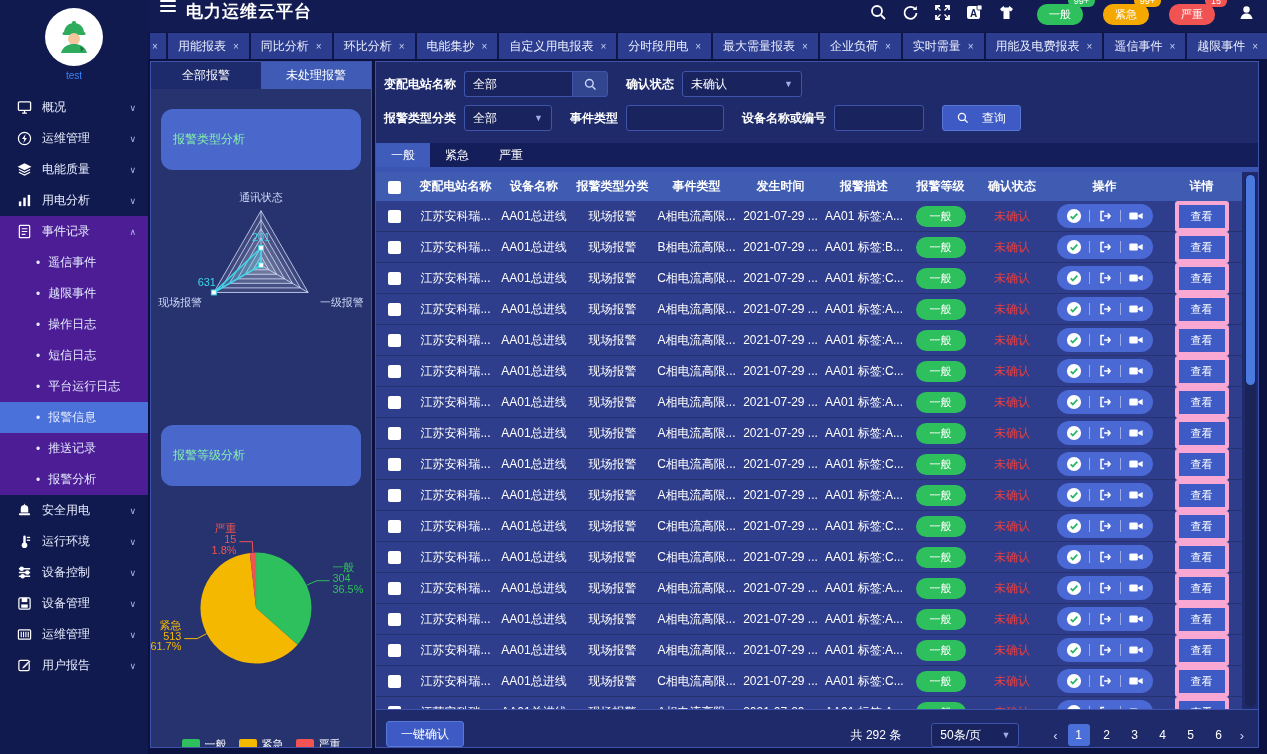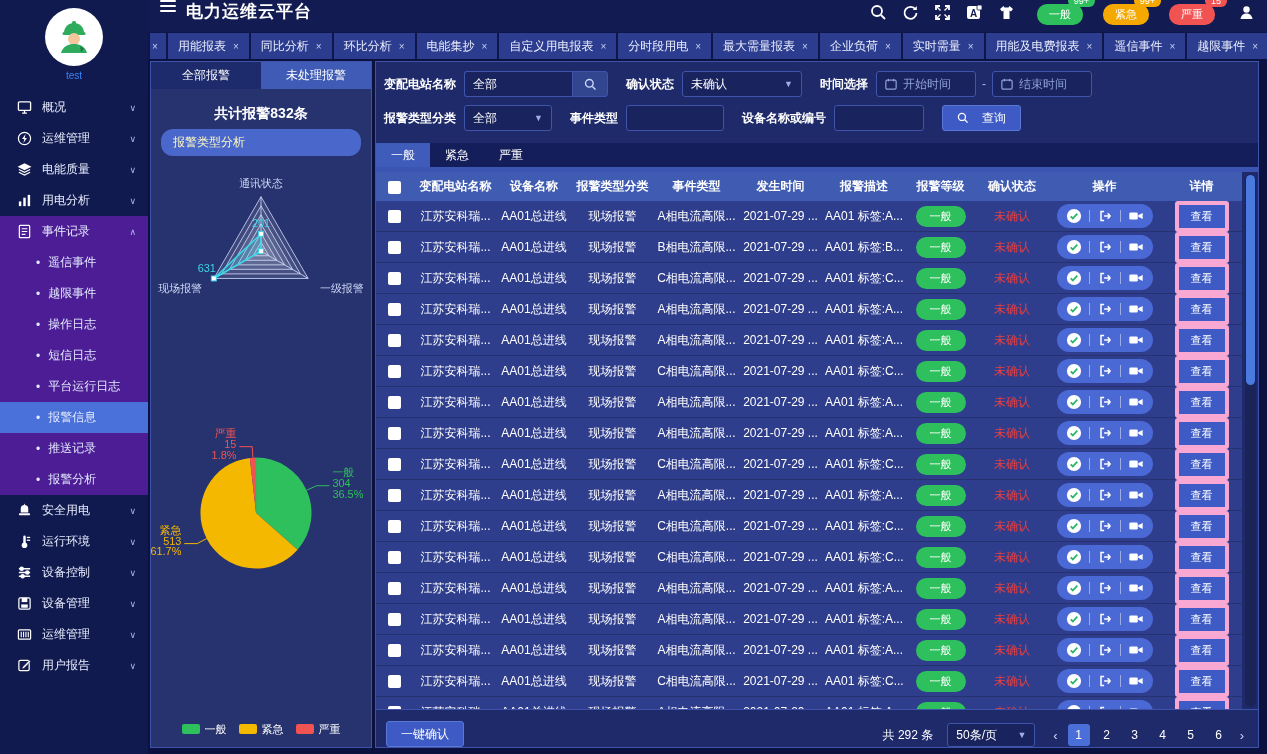--- a/index.html
+++ b/index.html
@@ -43,21 +43,21 @@
 
 
 .content{flex:1;display:flex;gap:3px;padding:2px 8px 6px 2px;background:#0b1240;min-height:0}
 
 
 .summary{width:222px;flex-shrink:0;background:#27336e;border:1px solid #3d52a8;display:flex;flex-direction:column;overflow:hidden}
 .sum-tabs{display:flex;height:27px;background:#3f5bb5;flex-shrink:0}
 .sum-tab{flex:1;display:flex;align-items:center;justify-content:center;cursor:pointer;font-size:12px}
 .sum-tab.active{background:#1d2a6b}
 .sum-total{text-align:center;font-size:14px;font-weight:bold;margin:16px 0 6px}
-.pill{background:#4a68cc;border-radius:12px;padding:5px 12px;margin:0 10px 0;font-size:12px;color:#fef9c3}
+.pill{background:#4a68cc;border-radius:12px;padding:22px 12px;margin:20px 10px 0;font-size:12px;color:#86efac}
 .chart-box{display:flex;justify-content:center}
 .legend{height:36px;display:flex;align-items:center;justify-content:center;gap:12px;flex-shrink:0}
 .legend .li{display:flex;align-items:center;gap:5px;font-size:11px}
 .legend .sw{width:18px;height:10px;border-radius:2px}
 
 
 .panel{flex:1;background:#1e2a6a;border:1px solid #3d52a8;display:flex;flex-direction:column;min-width:0;overflow:hidden}
 .filters{padding:9px 8px 2px;flex-shrink:0}
 .frow{display:flex;align-items:center;margin-bottom:8px}
 .flabel{font-weight:bold;margin-right:8px;white-space:nowrap;font-size:12px}
@@ -87,21 +87,21 @@
 .lvl-pill{display:inline-block;background:#2ec05c;border-radius:11px;padding:3px 14px;font-size:11px;color:#fff}
 .status-red{color:#e84040}
 .ops{display:inline-flex;align-items:center;background:#4b69d4;border-radius:13px;height:24px;padding:0 9px;gap:7px}
 .ops .sep{width:1px;height:12px;background:rgba(255,255,255,.45)}
 .ops svg{width:16px;height:16px;display:block;cursor:pointer}
 .view-btn{background:#3e5bc5;border:4px solid #f9a8d4;border-radius:3px;padding:4px 12px;font-size:11px;cursor:pointer;color:#fff;display:inline-block}
 .vscroll{position:absolute;top:2px;right:2px;width:11px;bottom:2px;background:#1a2458;border-radius:6px}
 .vthumb{position:absolute;top:1px;left:1px;right:1px;height:210px;background:#4a7ae0;border-radius:5px;cursor:pointer}
 
 .bottombar{height:38px;background:#1e2a6a;border-top:1px solid #3d52a8;display:flex;align-items:flex-end;padding:0 10px;flex-shrink:0}
-.bb-right{margin-left:auto;display:flex;align-items:center;gap:14px}
+.bb-right{margin-left:auto;display:flex;align-items:center;gap:30px}
 .pager{display:flex;align-items:center;gap:6px}
 .pg{min-width:22px;height:22px;display:flex;align-items:center;justify-content:center;border-radius:3px;cursor:pointer;font-size:12px}
 .pg.active{background:#4a6fd8}
 .arrow{color:#cfd8f8;cursor:pointer;font-size:13px;padding:0 4px}
 text{font-family:"Liberation Sans",sans-serif}
 </style>
 </head>
 <body>
 
 <div class="app">
@@ -404,21 +404,20 @@
         </div>
       </div>
 
     <div class="content">
 
       <div class="summary">
         <div class="sum-tabs" id="sum-tabs">
             <div class="sum-tab active">全部报警</div>
             <div class="sum-tab">未处理报警</div>
           </div>
-        <div class="sum-total">共计报警832条</div>
         <div class="pill">报警类型分析</div>
         <div class="chart-box">
           <svg id="radar-svg" width="222" height="235" viewBox="0 0 222 235">
               <polygon points="111.0,40.0 158.6,122.5 63.4,122.5" fill="rgba(255,255,255,0.1)" stroke="rgba(214,224,255,0.8)" stroke-width="1"></polygon>
               <polygon points="111.0,49.2 150.7,117.9 71.3,117.9" fill="rgba(255,255,255,0.05)" stroke="rgba(214,224,255,0.8)" stroke-width="1"></polygon>
               <polygon points="111.0,58.3 142.8,113.3 79.2,113.3" fill="rgba(255,255,255,0.1)" stroke="rgba(214,224,255,0.8)" stroke-width="1"></polygon>
               <polygon points="111.0,67.5 134.8,108.8 87.2,108.8" fill="rgba(255,255,255,0.05)" stroke="rgba(214,224,255,0.8)" stroke-width="1"></polygon>
               <polygon points="111.0,76.7 126.9,104.2 95.1,104.2" fill="rgba(255,255,255,0.1)" stroke="rgba(214,224,255,0.8)" stroke-width="1"></polygon>
               <polygon points="111.0,85.8 118.9,99.6 103.1,99.6" fill="rgba(255,255,255,0.05)" stroke="rgba(214,224,255,0.8)" stroke-width="1"></polygon>
               <line x1="111" y1="95" x2="111.0" y2="40.0" stroke="rgba(214,224,255,0.8)" stroke-width="1"></line>
@@ -428,20 +427,21 @@
               <rect x="108.5" y="75.0" width="5" height="5" fill="#fff" stroke="#3bd6e8" stroke-width="1"></rect>
               <rect x="108.5" y="92.5" width="5" height="5" fill="#fff" stroke="#3bd6e8" stroke-width="1"></rect>
               <rect x="60.9" y="120.0" width="5" height="5" fill="#fff" stroke="#3bd6e8" stroke-width="1"></rect>
               <text x="111" y="30" text-anchor="middle" fill="#ccd6f6" font-size="11">通讯状态</text>
               <text x="170.6" y="136.5" text-anchor="start" fill="#ccd6f6" font-size="11">一级报警</text>
               <text x="51.4" y="136.5" text-anchor="end" fill="#ccd6f6" font-size="11">现场报警</text>
               <text x="111.0" y="70.5" text-anchor="middle" fill="#3bd6e8" font-size="11">201</text>
               <text x="65.4" y="115.5" text-anchor="end" fill="#3bd6e8" font-size="11">631</text>
             </svg>
         </div>
+        <div class="pill">报警等级分析</div>
         <div class="chart-box" style="flex:1">
           <svg id="pie-svg" width="222" height="240" viewBox="0 0 222 240">
               <path d="M106,122 L106.0,66.0 A56,56 0 0 1 147.9,159.1 Z" fill="#2ec05c"></path>
               <path d="M106,122 L147.9,159.1 A56,56 0 1 1 99.7,66.4 Z" fill="#f5b800"></path>
               <path d="M106,122 L99.7,66.4 A56,56 0 0 1 106.0,66.0 Z" fill="#f15353"></path>
               <polyline points="157.1,99.0 167.1,94.5 180.1,94.5" fill="none" stroke="#2ec05c" stroke-width="1"></polyline>
               <text text-anchor="start" fill="#2ec05c" font-size="11"><tspan x="183.1" y="84.5">一般</tspan><tspan x="183.1" dy="11">304</tspan><tspan x="183.1" dy="11">36.5%</tspan></text>
               <polyline points="56.3,147.8 46.6,152.9 33.6,152.9" fill="none" stroke="#f5b800" stroke-width="1"></polyline>
               <text text-anchor="end" fill="#f5b800" font-size="11"><tspan x="30.6" y="142.9">紧急</tspan><tspan x="30.6" dy="11">513</tspan><tspan x="30.6" dy="11">61.7%</tspan></text>
               <polyline points="102.8,66.1 102.2,55.1 89.2,55.1" fill="none" stroke="#f15353" stroke-width="1"></polyline>
@@ -476,40 +476,20 @@
                     <circle cx="7" cy="7" r="5" fill="none" stroke="#cfd9ff" stroke-width="1.8"></circle>
                     <line x1="11" y1="11" x2="15" y2="15" stroke="#cfd9ff" stroke-width="1.8"></line>
                   </svg>
               </div>
             </div>
             <div class="fgroup">
               <span class="flabel">确认状态</span>
               <div class="select" style="width:120px">
                 <span class="val">未确认</span>
                   <span class="chev">▼</span>
-              </div>
-            </div>
-            <div class="fgroup">
-              <span class="flabel">时间选择</span>
-              <div class="date-inp" style="width:100px">
-                <svg width="12" height="12" viewBox="0 0 14 14">
-                    <rect x="1" y="2.5" width="12" height="10.5" rx="1.5" fill="none" stroke="#8fa0d8" stroke-width="1.4"></rect>
-                    <line x1="4" y1="1" x2="4" y2="4" stroke="#8fa0d8" stroke-width="1.4"></line>
-                    <line x1="10" y1="1" x2="10" y2="4" stroke="#8fa0d8" stroke-width="1.4"></line>
-                  </svg>
-                <span>开始时间</span>
-              </div>
-              <span class="dash">-</span>
-              <div class="date-inp" style="width:100px">
-                <svg width="12" height="12" viewBox="0 0 14 14">
-                    <rect x="1" y="2.5" width="12" height="10.5" rx="1.5" fill="none" stroke="#8fa0d8" stroke-width="1.4"></rect>
-                    <line x1="4" y1="1" x2="4" y2="4" stroke="#8fa0d8" stroke-width="1.4"></line>
-                    <line x1="10" y1="1" x2="10" y2="4" stroke="#8fa0d8" stroke-width="1.4"></line>
-                  </svg>
-                <span>结束时间</span>
               </div>
             </div>
           </div>
           <div class="frow">
             <div class="fgroup">
               <span class="flabel">报警类型分类</span>
               <div class="select" style="width:88px">
                 <span class="val">全部</span>
                   <span class="chev">▼</span>
               </div>

